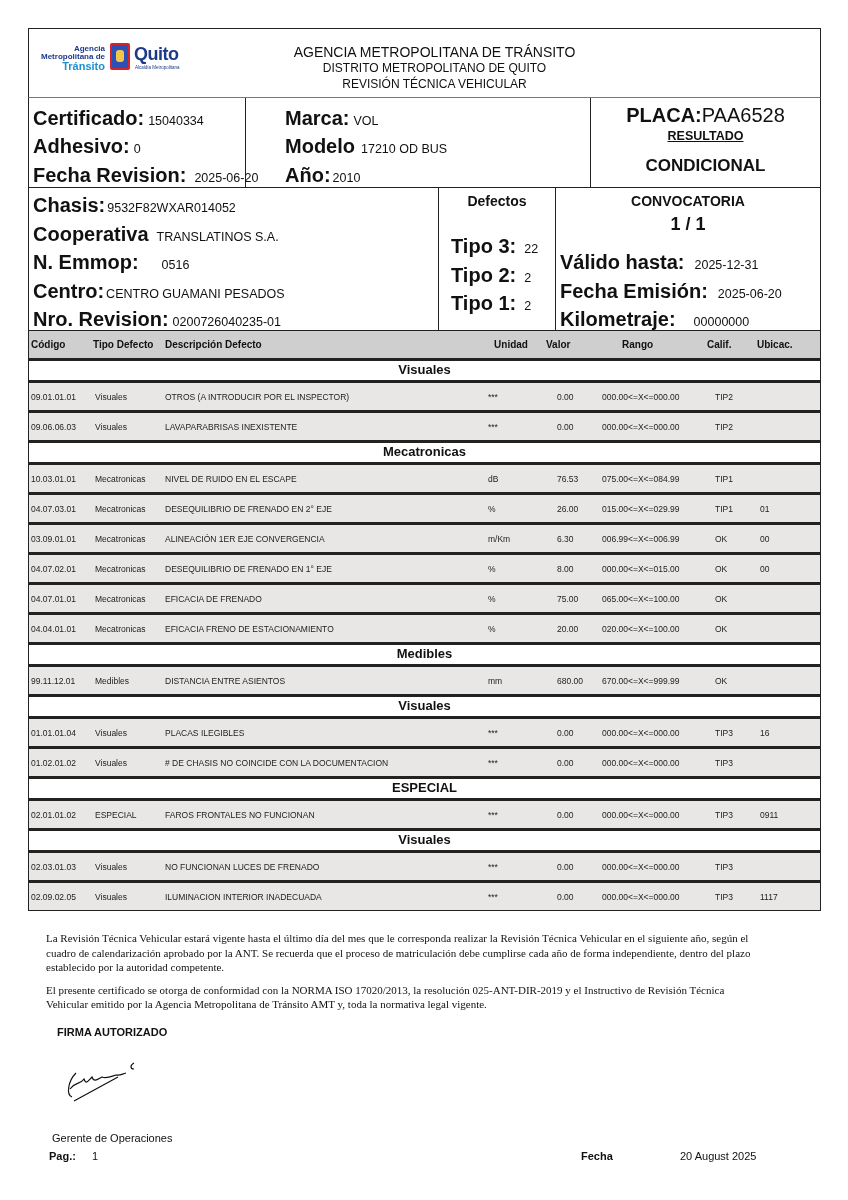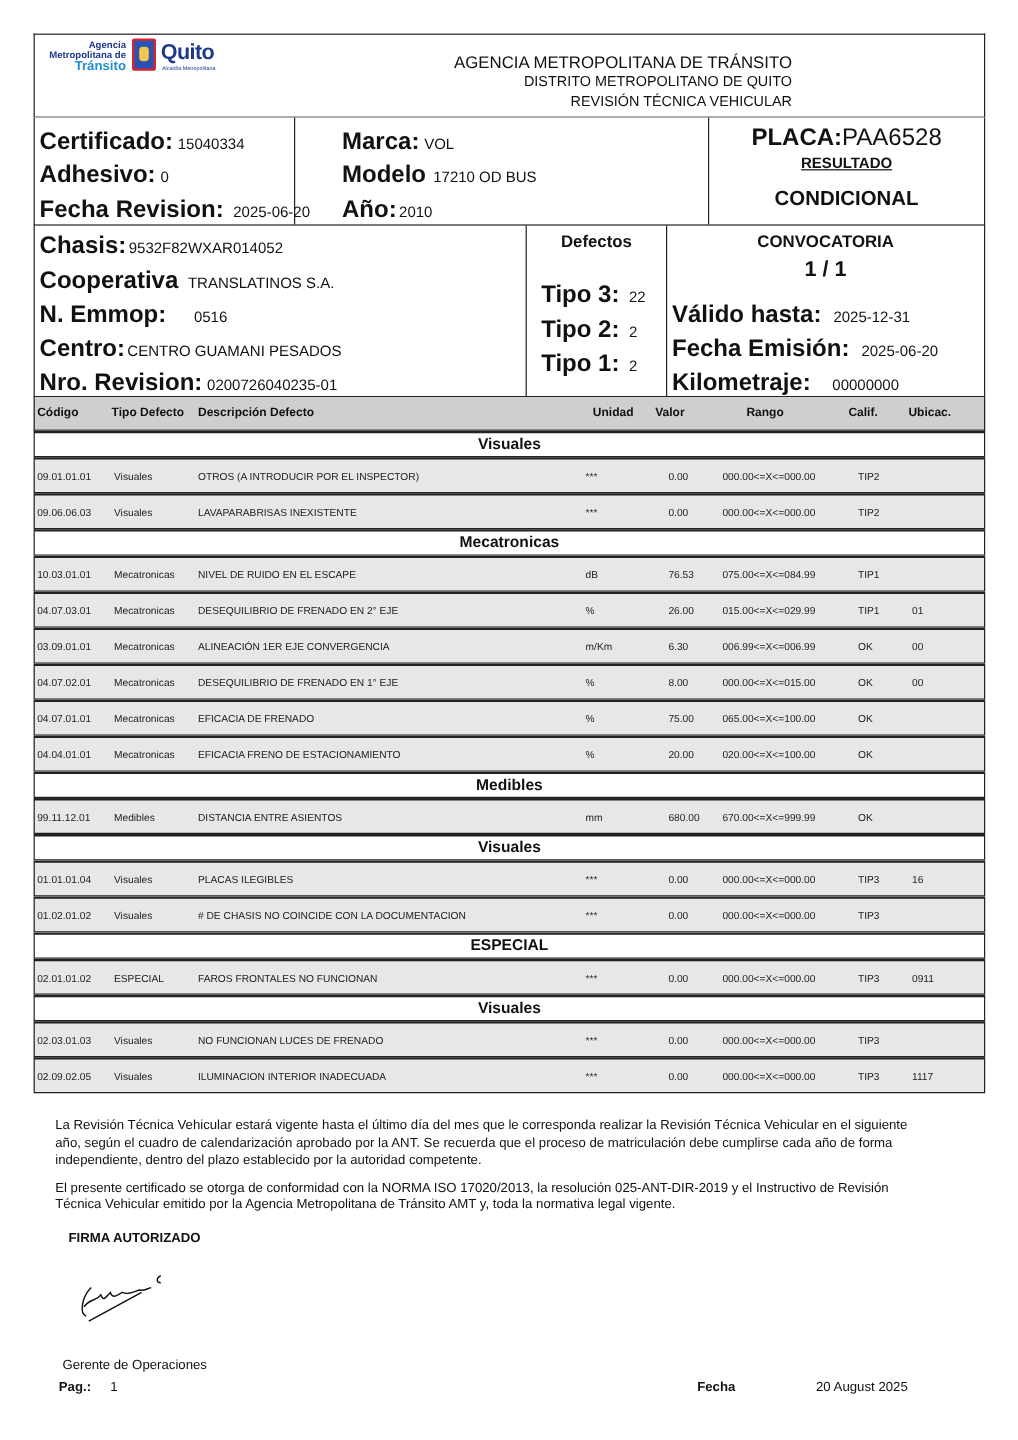--- a/index.html
+++ b/index.html
@@ -3,28 +3,28 @@
 <meta charset="utf-8">
 <style>
   * { box-sizing: border-box; margin: 0; padding: 0; }
   html, body { width: 848px; height: 1200px; background: #ffffff; }
   body { font-family: "Liberation Sans", sans-serif; color: #111; position: relative; overflow: hidden; }
 
   .page { position: absolute; left: 28px; top: 28px; width: 793px; }
 
   
   .hdr { position: relative; height: 70px; border: 1.5px solid #222; border-bottom: 1px solid #777; }
-  .logo { position: absolute; left: 4px; top: 3px; width: 154px; height: 30px; }
+  .logo { position: absolute; left: 4px; top: 14px; width: 154px; height: 30px; }
   .logo .amt { position: absolute; left: 0; top: 2px; width: 72px; text-align: right; line-height: 8px; font-weight: bold; color: #1d3a8a; font-size: 8px; }
   .logo .amt .t3 { font-size: 11px; color: #1f8fd1; line-height: 11px; }
   .logo .shield { position: absolute; left: 77px; top: 0; width: 20px; height: 27px; background: #2b50b6; border: 2px solid #d8232a; border-radius: 2px; }
   .logo .shield::after { content: ""; position: absolute; left: 4px; top: 5px; width: 8px; height: 12px; background: #f2c54b; border-radius: 3px; }
   .logo .quito { position: absolute; left: 101px; top: 1px; font-size: 18px; font-weight: 900; color: #1d3a8a; letter-spacing: -0.5px; }
   .logo .alc { position: absolute; left: 102px; top: 22px; font-size: 4.5px; color: #1d3a8a; }
-  .hdr .titles { position: absolute; left: 180px; right: 160px; top: 15px; text-align: right; font-size: 12px; line-height: 16px; color: #111; }
+  .hdr .titles { position: absolute; left: 180px; right: 160px; top: 15px; text-align: center; font-size: 12px; line-height: 16px; color: #111; }
   .hdr .titles .t1 { font-size: 14px; }
 
   
   .row1 { display: flex; height: 90px; border-left: 1.5px solid #222; border-right: 1.5px solid #222; border-bottom: 1.5px solid #222; }
   .cell { position: relative; }
   .c-cert { width: 217px; border-right: 1.5px solid #222; }
   .c-marca { width: 310px; border-right: 1.5px solid #222; margin-left: 35px; }
   .c-placa { flex: 1; text-align: center; }
   .line { position: absolute; left: 4px; font-size: 12.5px; white-space: nowrap; }
   .line b { font-weight: bold; font-size: 20px; margin-right: 4px; }
@@ -57,21 +57,21 @@
   .trow { display: flex; height: 30px; background: #e8e7e5; border: 1.5px solid #222; border-top: 2px solid #222; align-items: center; font-size: 8.5px; color: #222; }
   .trow .col-uni { padding-left: 10px; }
   .trow .col-val { padding-left: 17px; }
   .trow .col-rango { padding-left: 0; }
   .trow .col-calif { padding-left: 8px; }
   .trow .col-ubic { padding-left: 3px; }
   .trow .col-tipo { padding-left: 2px; }
 
   
   .notes { position: absolute; left: 46px; top: 931px; width: 720px; font-size: 11px; line-height: 14.5px; color: #111; }
-  .notes p { margin-bottom: 8px; }
+  .notes p { margin-bottom: 8px; font-family: Liberation Serif, serif; }
   .firma { position: absolute; left: 57px; top: 1026px; font-size: 11px; font-weight: bold; }
   .sig { position: absolute; left: 62px; top: 1055px; width: 100px; height: 50px; }
   .gerente { position: absolute; left: 52px; top: 1132px; font-size: 11px; }
   .pag { position: absolute; left: 33px; top: 1150px; font-size: 11px; }
   .pag b { margin-right: 16px; padding-left: 16px; }
   .fecha-l { position: absolute; left: 581px; top: 1150px; font-size: 11px; font-weight: bold; }
   .fecha-v { position: absolute; left: 680px; top: 1150px; font-size: 11px; }
 </style>
 </head>
 <body>

